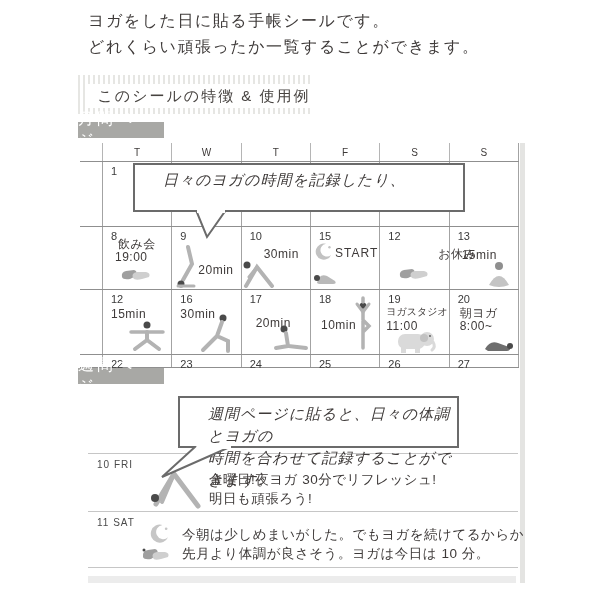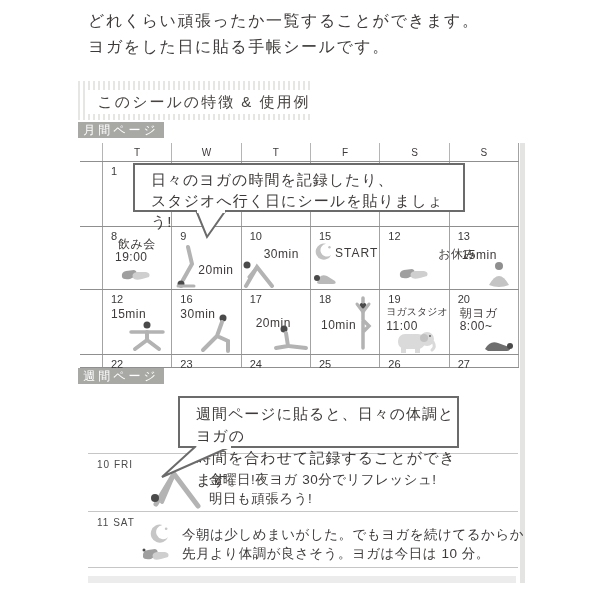--- a/index.html
+++ b/index.html
@@ -5,58 +5,58 @@
   html,body{margin:0;padding:0;}
   body{
     width:600px;height:600px;position:relative;background:#ffffff;
     font-family:"Liberation Sans","DejaVu Sans",sans-serif;
     color:#3e3a39;overflow:hidden;
   }
   .abs{position:absolute;}
   
   .intro{left:88px;top:8px;font-size:16px;line-height:26px;letter-spacing:1.5px;color:#3e3a39;}
   
-  .feature{left:78px;top:81px;width:232px;height:39px;
+  .feature{left:78px;top:75px;width:232px;height:39px;
     background:repeating-linear-gradient(90deg,#e6e6e3 0 2px,#ffffff 2px 5px);}
   .feature-inner{position:absolute;left:9px;top:9px;width:234px;height:24px;background:#ffffff;
     display:flex;align-items:center;justify-content:center;font-size:15px;letter-spacing:2px;color:#474340;}
   
-  .badge{width:86px;height:16px;background:#a8a8a5;color:#ffffff;font-size:12px;letter-spacing:3px;
+  .badge{width:86px;height:16px;background:#a8a8a5;color:#ffffff;font-size:16px;letter-spacing:3px;
     display:flex;align-items:center;justify-content:center;}
   
   .calendar{left:80px;top:143px;width:439px;height:225px;overflow:hidden;}
   .cal-row{display:flex;width:439px;border-bottom:1px solid #8f8f8f;box-sizing:border-box;}
   .cal-stub{width:22px;flex:none;}
   .cal-cell{flex:1;border-left:1px solid #a3a3a3;position:relative;box-sizing:border-box;}
   .cal-cell.last{border-right:1px solid #a3a3a3;}
   .cal-head{height:19px;border-bottom:1px solid #8f8f8f;}
   .cal-head .cal-cell{display:flex;align-items:center;justify-content:center;
     font-size:10px;color:#3e3a39;border-left:1px solid #b5b5b5;}
   .r1{height:65px;} .r2{height:63px;} .r3{height:65px;} .r4{height:13px;}
   .date{position:absolute;top:3px;left:8px;font-size:11px;color:#3a3a3a;}
   .ctxt{position:absolute;font-size:12px;letter-spacing:0.5px;color:#3e3a39;white-space:nowrap;}
   .ctxt.small{font-size:10px;letter-spacing:0;}
   
   .bubble{background:#ffffff;border:2px solid #6b6b6b;z-index:6;font-size:15px;letter-spacing:1px;color:#3e3a39;box-sizing:border-box;}
-  .bubble .bl{padding-left:16px;}
+  .bubble .bl{padding-left:28px;font-style:italic;}
   .tail{z-index:7;}
   
   .wline{height:1px;background:#c6c6c6;left:88px;width:430px;}
   .wday{font-size:10px;letter-spacing:1px;color:#4a4a4a;}
   .wtxt{font-size:13.5px;line-height:19px;letter-spacing:0.5px;color:#3e3a39;white-space:nowrap;}
   .band{left:88px;width:428px;height:7px;background:#ececec;}
   .page-edge{left:520px;top:143px;width:5px;height:440px;background:#e4e4e2;}
   svg{display:block;}
 </style>
 </head>
 <body>
 
 <div class="abs intro">
+  <div>ヨガをした日に貼る手帳シールです。</div>
   <div>どれくらい頑張ったか一覧することができます。</div>
-  <div>ヨガをした日に貼る手帳シールです。</div>
 </div>
 
 <div class="abs feature">
   <div class="feature-inner">このシールの特徴 &amp; 使用例</div>
 </div>
 
 <div class="abs badge" style="left:78px;top:122px;">月間ページ</div>
 
 <div class="abs calendar">
   <div class="cal-row cal-head">
@@ -257,21 +257,20 @@
         <span class="date">26</span>
       </div>
     <div class="cal-cell last">
         <span class="date">27</span>
       </div>
   </div>
 </div>
 
 <div class="abs bubble" style="left:133px;top:163px;width:332px;height:49px;padding-top:4px;line-height:21px;">
   <div class="bl">日々のヨガの時間を記録したり、</div>
-  <div class="bl">スタジオへ行く日にシールを貼りましょう!</div>
 </div>
 <svg class="abs tail" style="left:190px;top:210px;" width="42" height="30" viewBox="0 0 42 30">
   <path d="M6 0 L17 27 L36 0" fill="#ffffff" stroke="#6b6b6b" stroke-width="2"></path>
   <rect x="7" y="0" width="28" height="3" fill="#ffffff"></rect>
 </svg>
 
 <div class="abs badge" style="left:78px;top:368px;">週間ページ</div>
 
 <div class="abs page-edge"></div>
 

